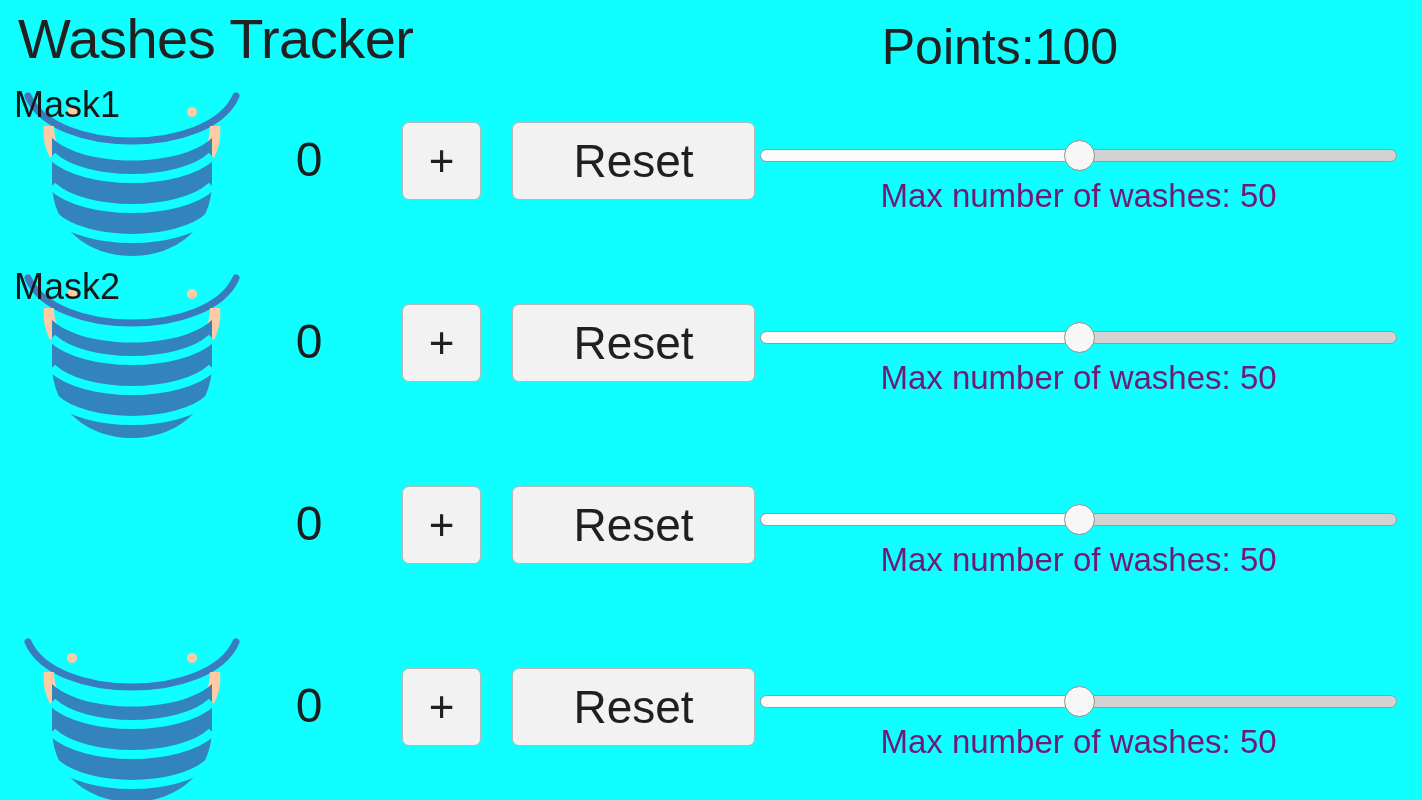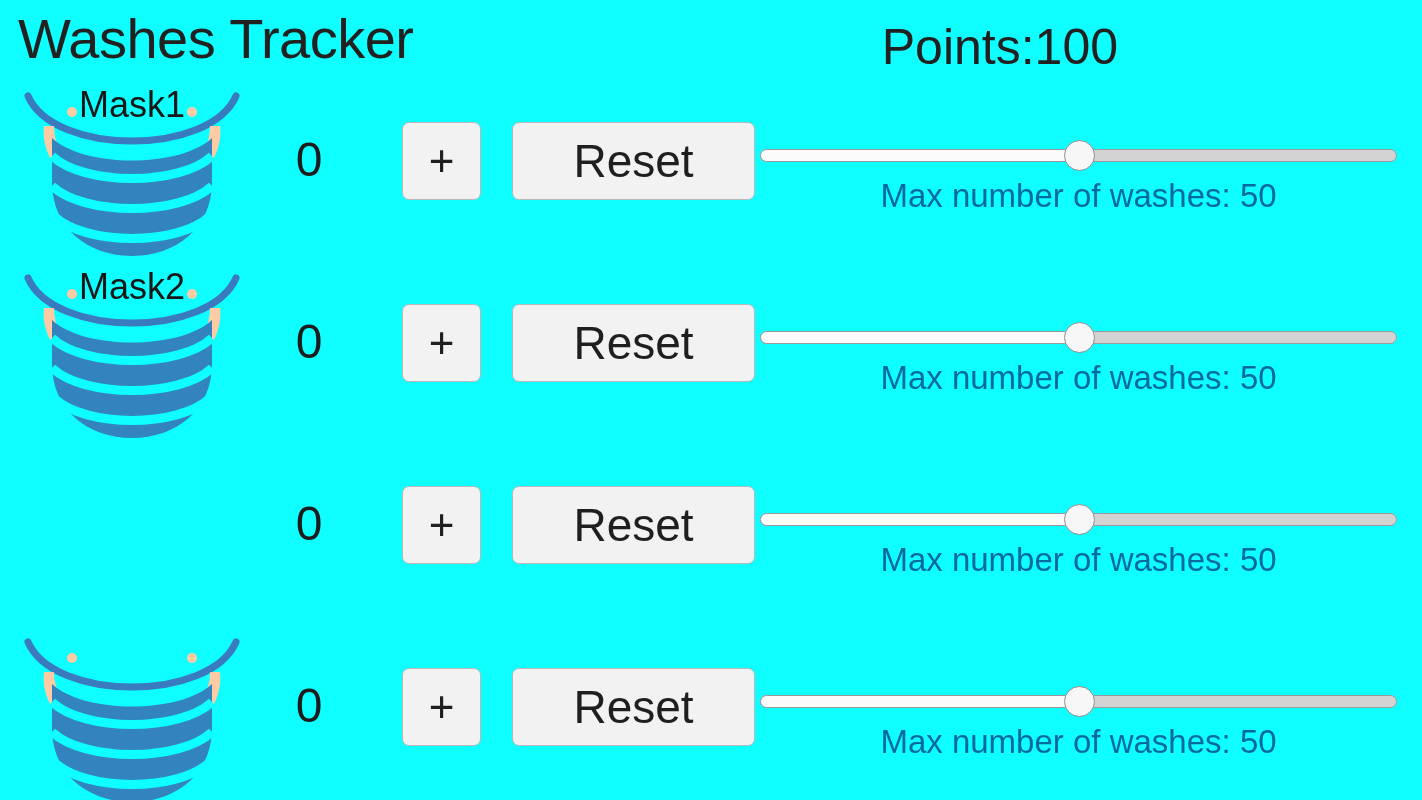--- a/index.html
+++ b/index.html
@@ -77,21 +77,20 @@
     top: 4px;
     width: 236px;
     height: 178px;
     display: block;
   }
   .mask-label {
     position: absolute;
     left: 0;
     top: 6px;
     width: 236px;
-    text-align: center;
     font-size: 36px;
     line-height: 42px;
     color: #171717;
     white-space: nowrap;
     pointer-events: none;
   }
 
   
   .count {
     position: absolute;
@@ -189,21 +188,21 @@
   }
   .slider-caption {
     position: absolute;
     left: 0;
     top: 99px;
     width: 637px;
     text-align: center;
     font-size: 33px;
     font-stretch: condensed;
     line-height: 38px;
-    color: #0369a1;
+    color: #701a75;
     white-space: nowrap;
   }
 </style>
 </head>
 <body>
 
 <div id="app">
 
   <div class="header">
     <div class="app-title">Washes Tracker</div>

